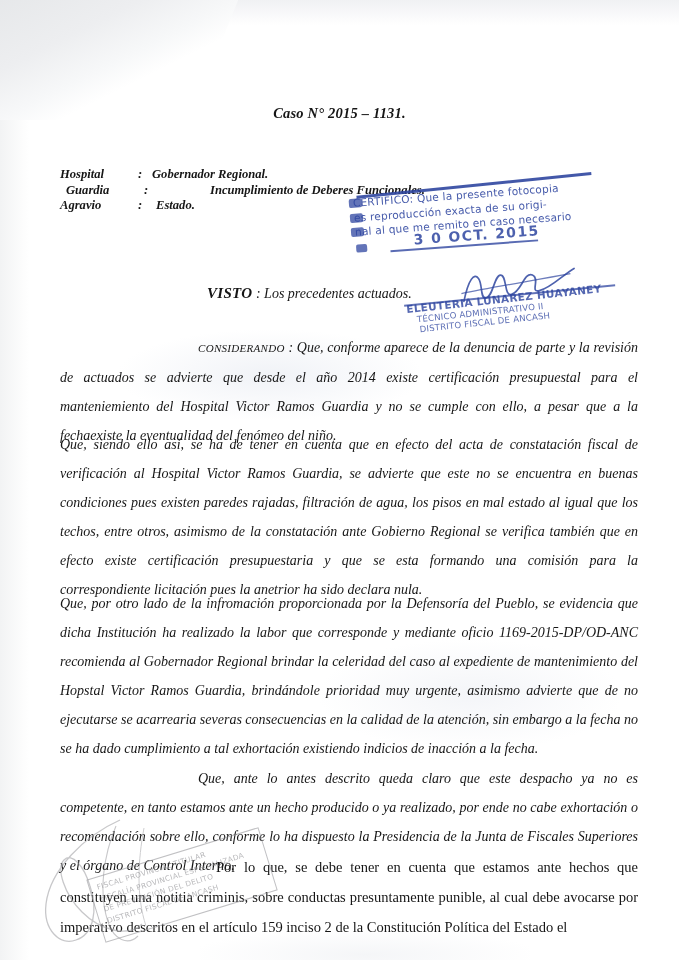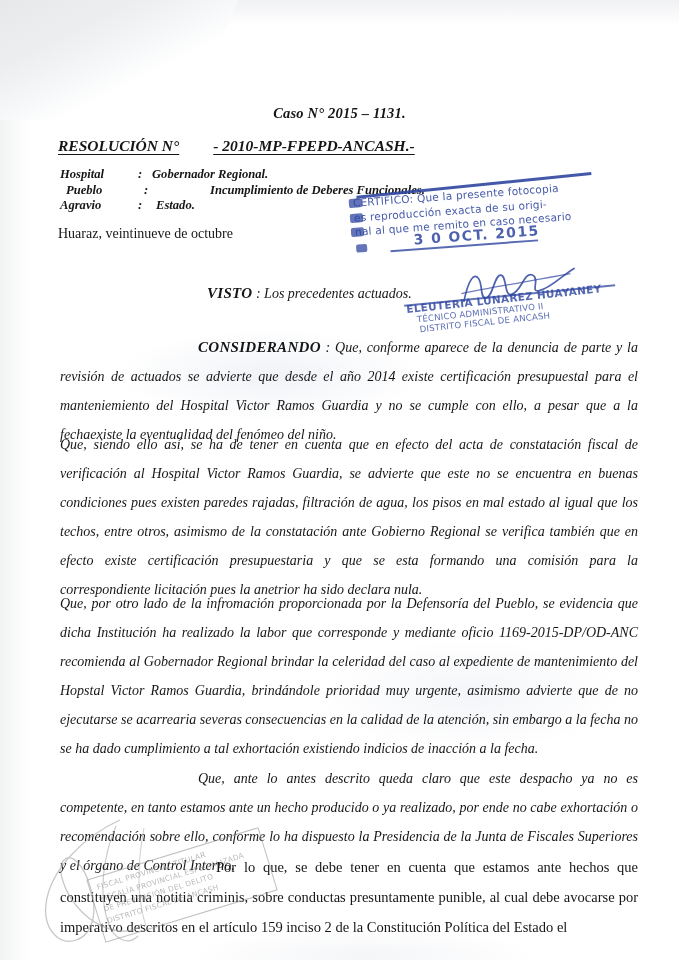--- a/index.html
+++ b/index.html
@@ -120,22 +120,22 @@
     width: 578px;
     font-style: italic;
     font-size: 14px;
     line-height: 29px;
     text-align: justify;
     text-justify: inter-word;
   }
   .body-block p { margin: 0; }
   .body-block .lead {
     font-style: italic;
-    font-weight: bold;
-    font-size: 15px;
+    font-weight: normal;
+    font-size: 11px;
     letter-spacing: 0.3px;
   }
   .indent-first { text-indent: 138px; }
 
   #considerando-block { top: 333px; }
   #que2-block { top: 430px; }
   #que3-block { top: 575px; margin-top: 14px; }
   #que4-block { top: 764px; }
 
   .body-upright {
@@ -291,42 +291,40 @@
 
   <div class="scan-shadow-topedge"></div>
   <div class="scan-shadow-left"></div>
   <div class="scan-shadow-topleft"></div>
   <div class="scan-tint-a"></div>
   <div class="scan-tint-b"></div>
   <div class="scan-tint-c"></div>
 
   <div class="caso">Caso N° 2015 – 1131.</div>
 
-  <div class="resolucion"><span>RESOLUCIÓN N°</span><span class="num-gap"></span><span>- 2010-MP-FPEPD-ANCASH.-</span></div>
 
   <div class="meta">
     <div class="meta-row">
       <span class="meta-label">Hospital</span>
       <span class="meta-colon">:</span>
       <span>Gobernador Regional.</span>
     </div>
     <div class="meta-row">
-      <span class="meta-label" style="padding-left:6px;">Pueblo</span>
+      <span class="meta-label" style="padding-left:6px;">Guardia</span>
       <span class="meta-colon">:</span>
       <span style="padding-left:5px;margin-left:47px;">Incumplimiento de Deberes Funcionales.</span>
     </div>
     <div class="meta-row">
       <span class="meta-label">Agravio</span>
       <span class="meta-colon">:</span>
       <span style="padding-left:4px;">Estado.</span>
     </div>
   </div>
 
   <div class="lugar-fecha">
-    <div>Huaraz, veintinueve de octubre</div>
   </div>
 
   <div class="visto"><b>VISTO</b><i> : </i><i>Los precedentes actuados.</i></div>
 
   <div class="body-block" id="considerando-block">
     <p class="indent-first"><span class="lead">CONSIDERANDO</span><span> : </span><span>Que, conforme aparece de la denuncia de parte y la revisión de actuados  se advierte que desde el año 2014 existe certificación presupuestal para el manteniemiento  del Hospital Victor Ramos Guardia y no se cumple con ello, a pesar que a la fechaexiste la eventualidad del fenómeo del niño.</span></p>
   </div>
 
   <div class="body-block" id="que2-block">
     <p>Que,  siendo ello así, se ha de tener en cuenta que  en efecto del acta de constatación fiscal de verificación al Hospital Victor Ramos Guardia, se advierte que este no  se encuentra en buenas condiciones pues existen paredes rajadas, filtración de agua, los pisos en mal estado al igual que los techos, entre otros, asimismo  de la constatación ante Gobierno Regional se verifica también que en efecto existe certificación presupuestaria y que se esta formando una comisión para la correspondiente licitación pues la anetrior ha sido declara nula.</p>

